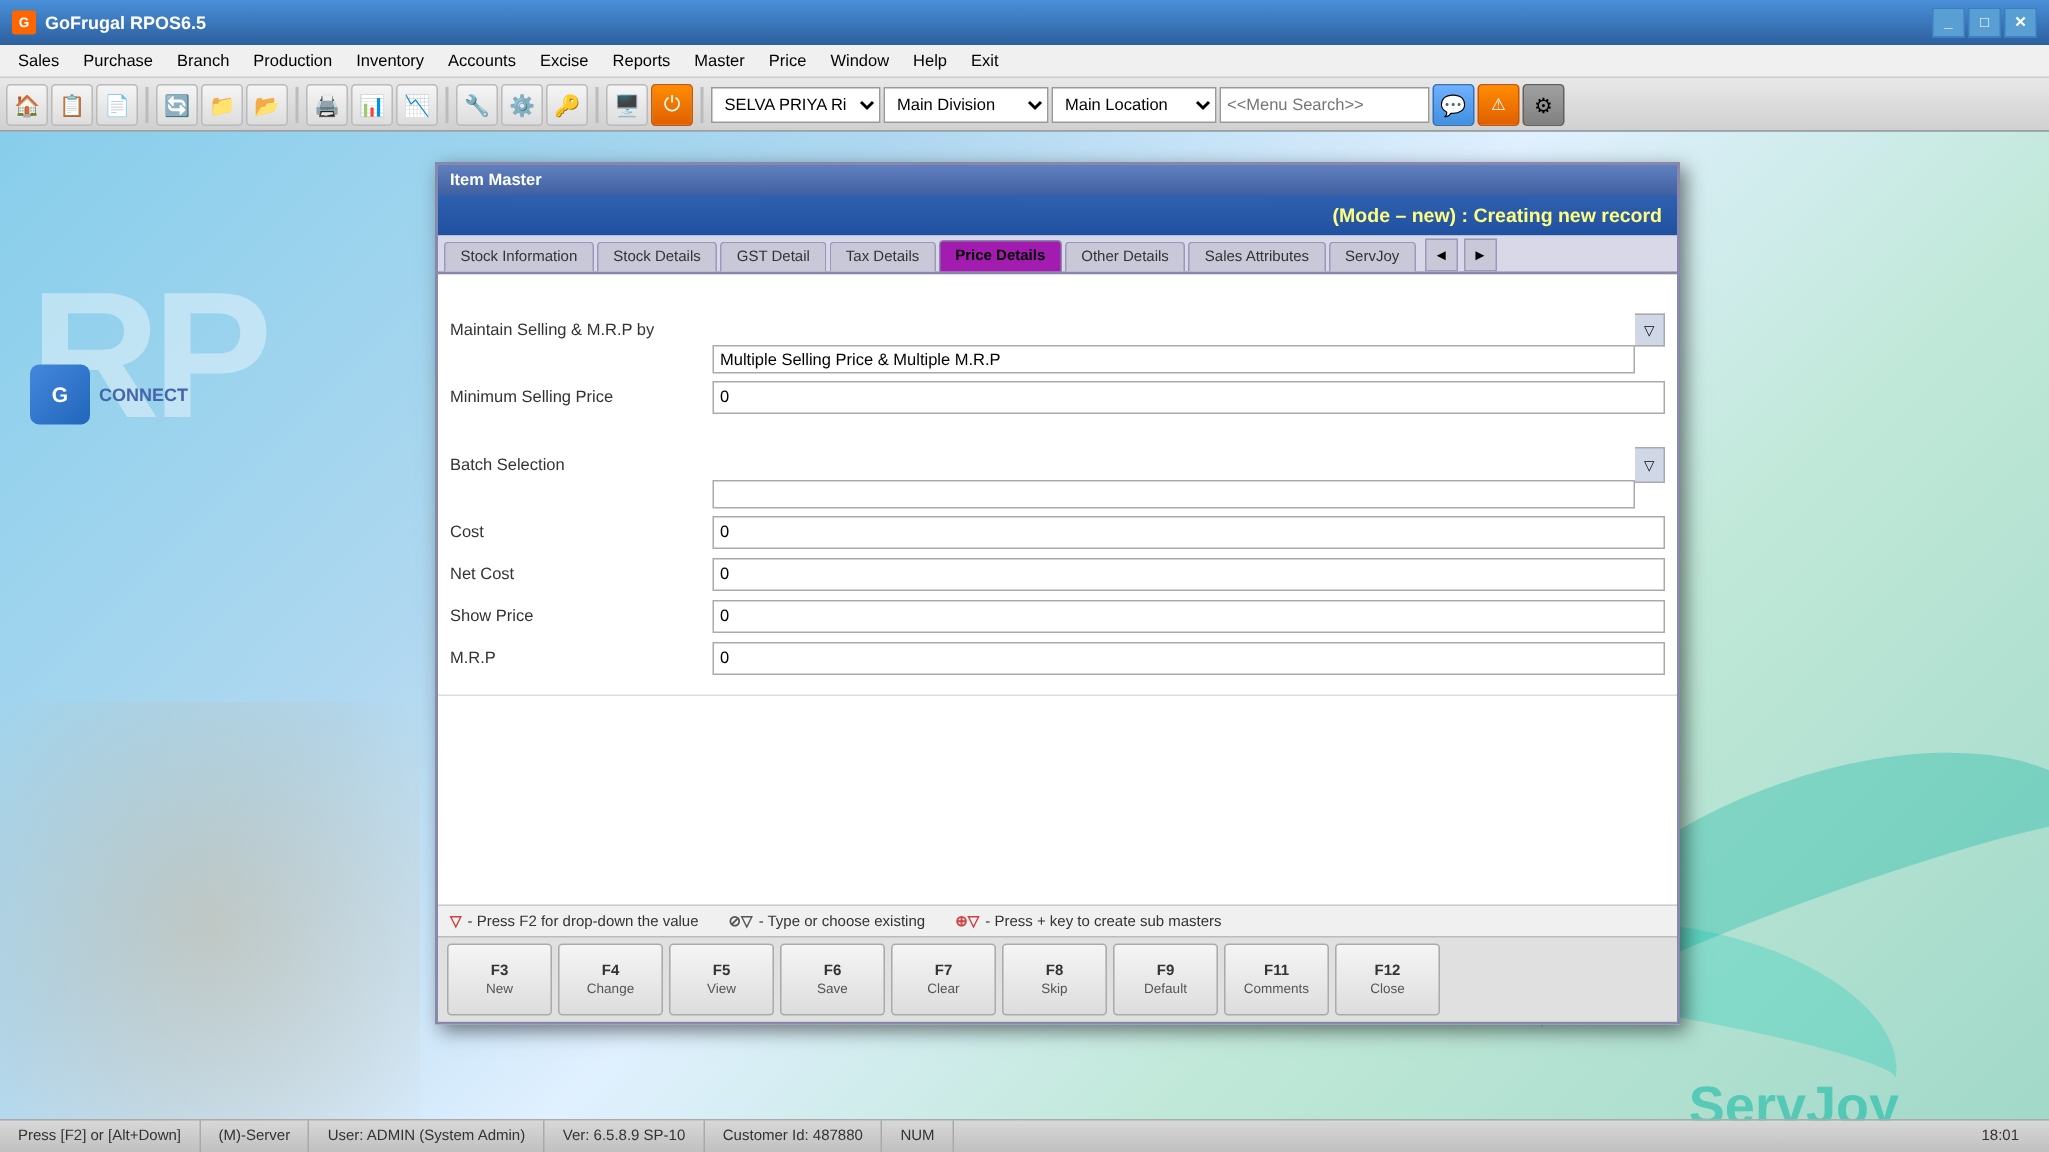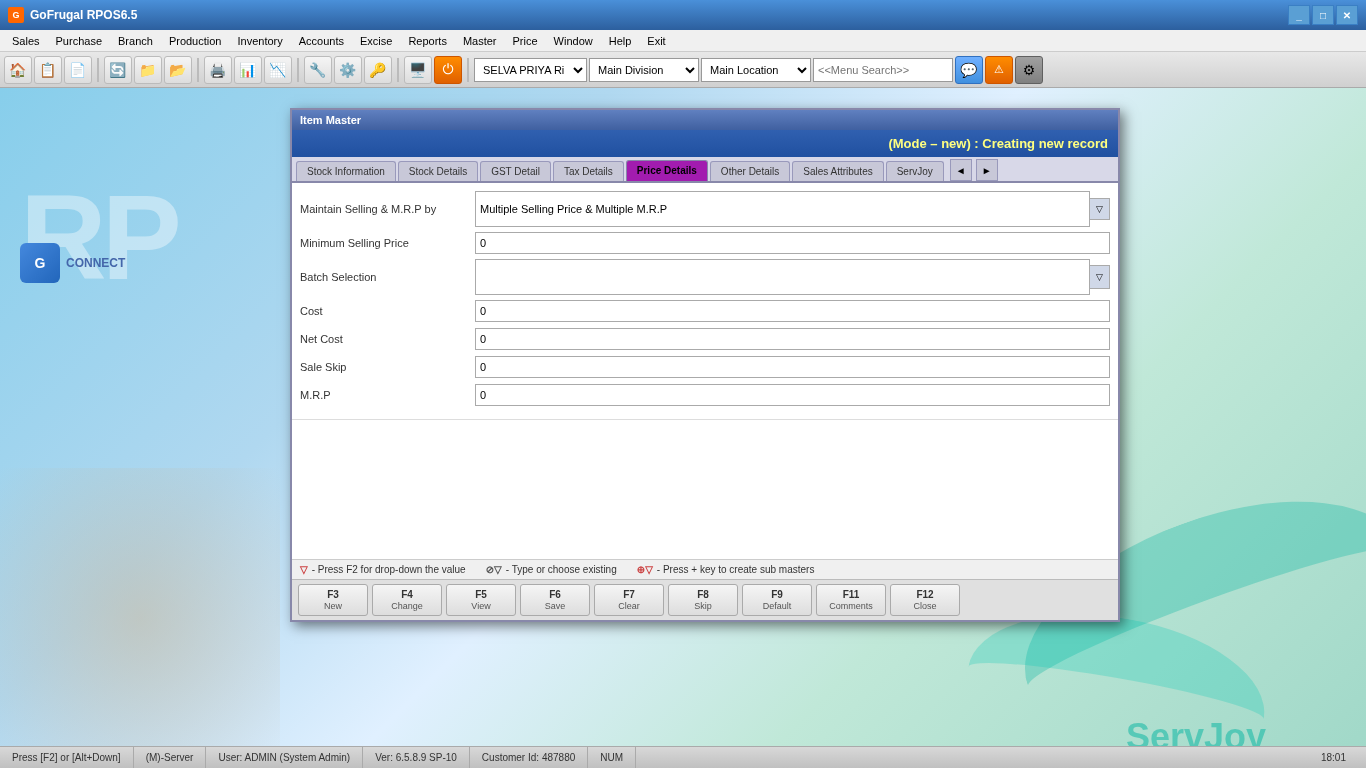--- a/index.html
+++ b/index.html
@@ -303,25 +303,26 @@
       font-size: 11px;
       background: white;
     }
     .form-dropdown {
       display: flex;
       align-items: center;
       width: 100%;
     }
     .form-dropdown input {
       flex: 1;
-      height: 36px;
+      height: 19px;
       border: 1px solid #aaa;
       padding: 0 4px;
       font-size: 11px;
       background: white;
+      margin-top: 39px;
     }
     .form-dropdown .dd-btn {
       width: 20px;
       height: 22px;
       background: #d0d8e8;
       border: 1px solid #aaa;
       border-left: none;
       cursor: pointer;
       display: flex;
       align-items: center;
@@ -393,21 +394,21 @@
     
     .fkeys-bar {
       background: #e0e0e0;
       border-top: 1px solid #bbb;
       display: flex;
       padding: 4px 6px;
       gap: 4px;
     }
     .fkey-btn {
       min-width: 70px;
-      height: 32px;
+      height: 48px;
       background: linear-gradient(to bottom, #f5f5f5, #ddd);
       border: 1px solid #aaa;
       border-radius: 3px;
       cursor: pointer;
       display: flex;
       flex-direction: column;
       align-items: center;
       justify-content: center;
       font-size: 10px;
       line-height: 1.3;
@@ -581,21 +582,21 @@
         </div>
 
         <div class="form-row">
           <div class="form-label">Net Cost</div>
           <div class="form-value">
             <input type="text" class="form-input" value="0" style="">
           </div>
         </div>
 
         <div class="form-row">
-          <div class="form-label">Sale Skip</div>
+          <div class="form-label">Show Price</div>
           <div class="form-value">
             <input type="text" class="form-input" value="0" style="">
           </div>
         </div>
 
         <div class="form-row">
           <div class="form-label">M.R.P</div>
           <div class="form-value">
             <input type="text" class="form-input" value="0" style="">
           </div>

